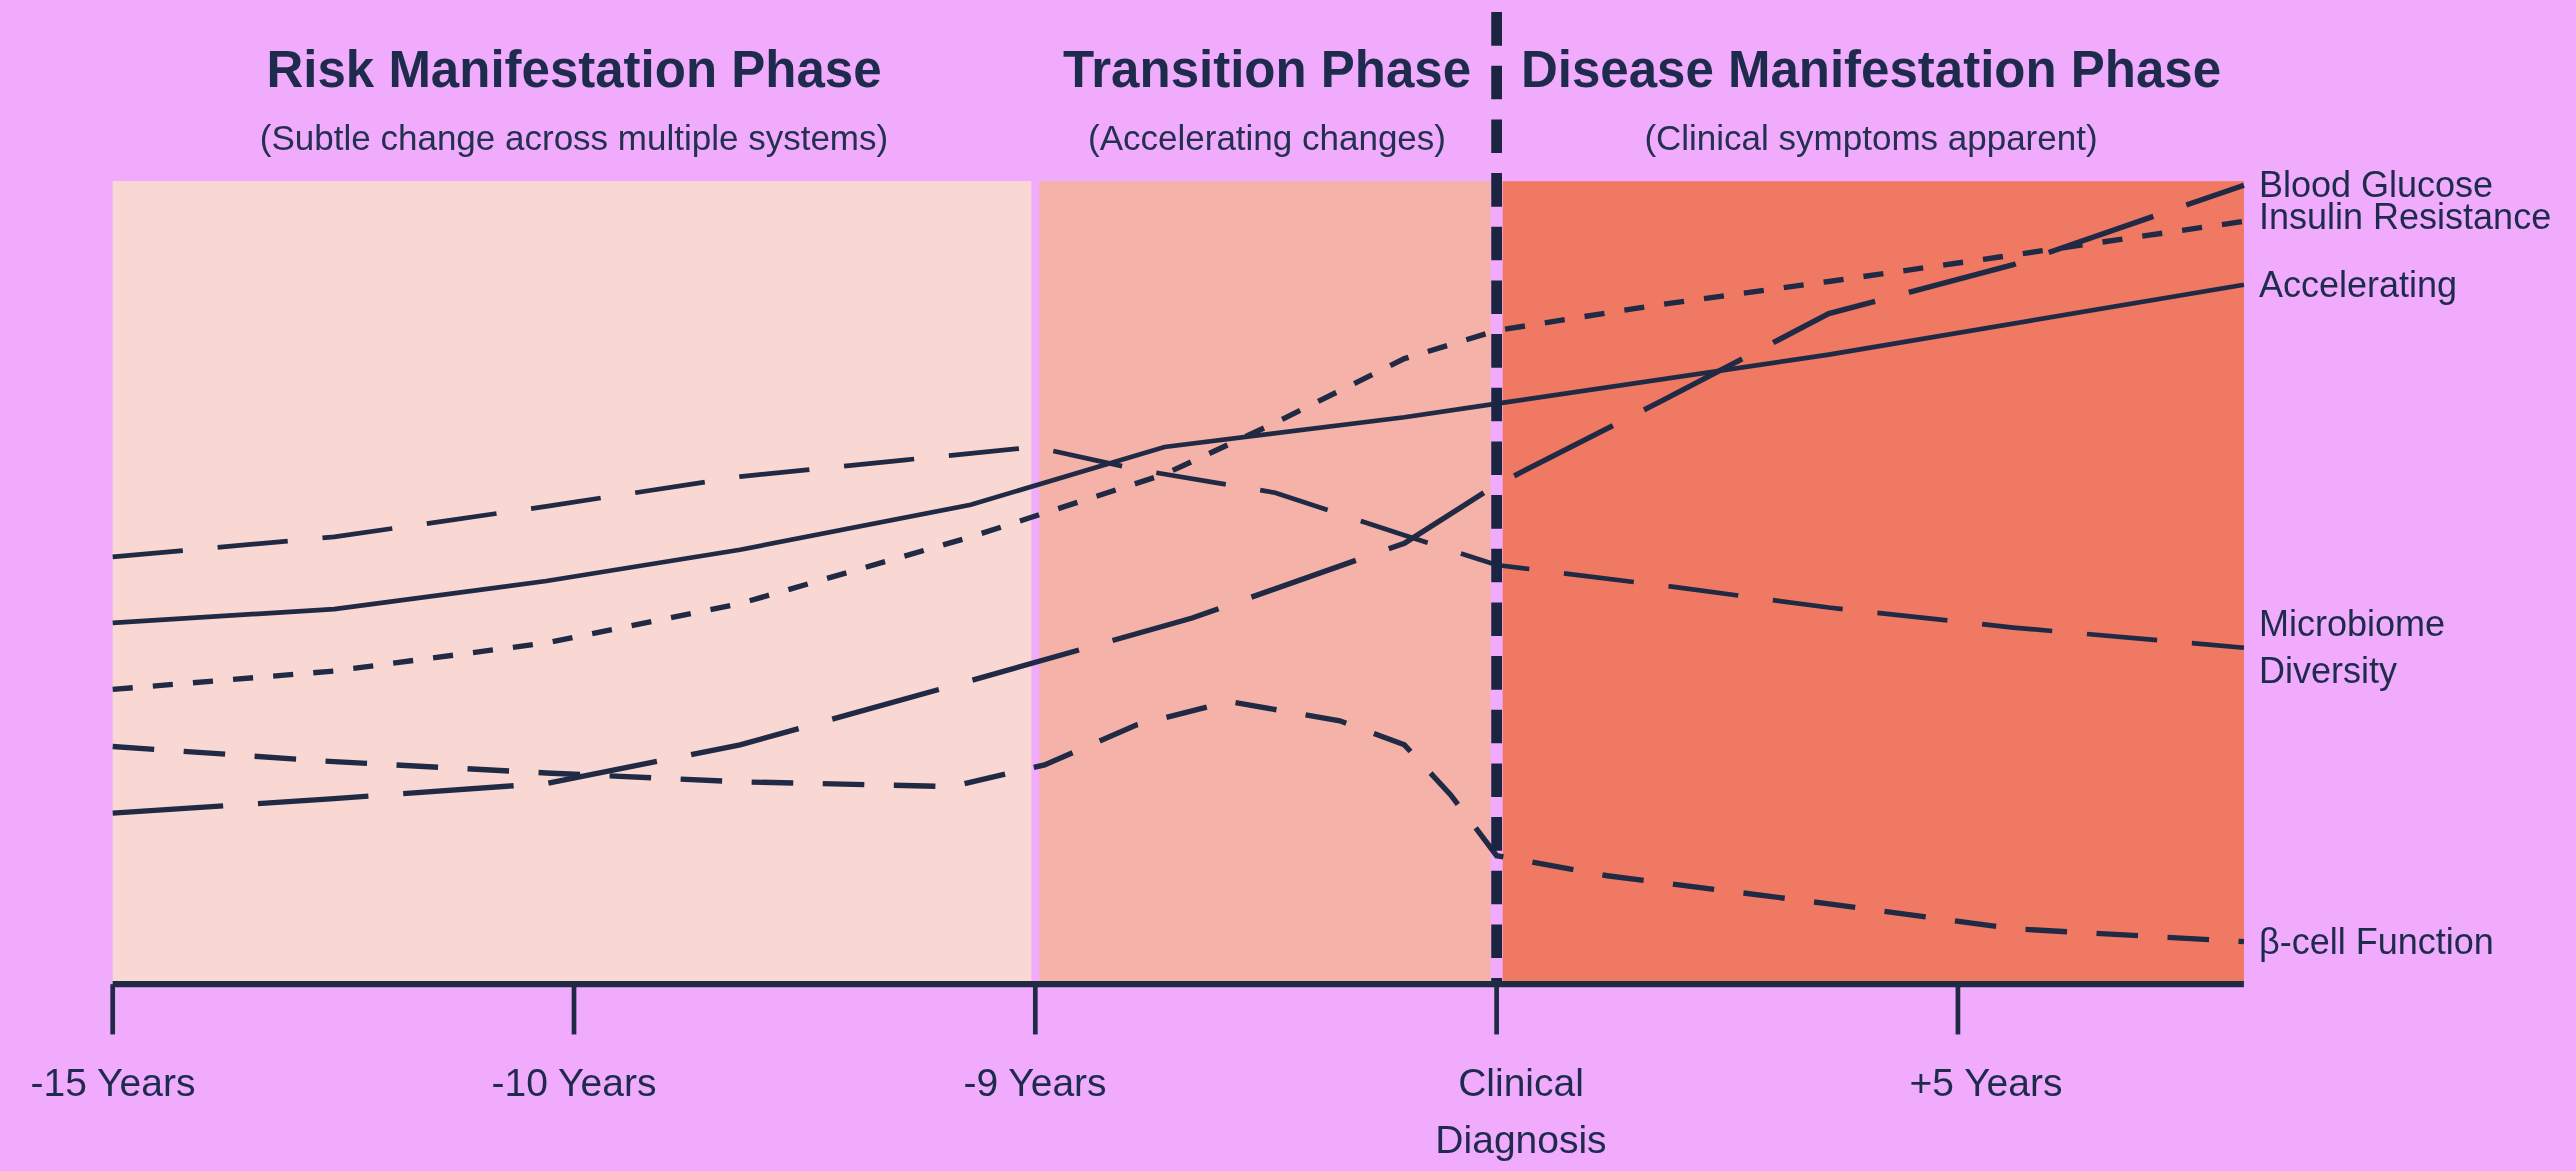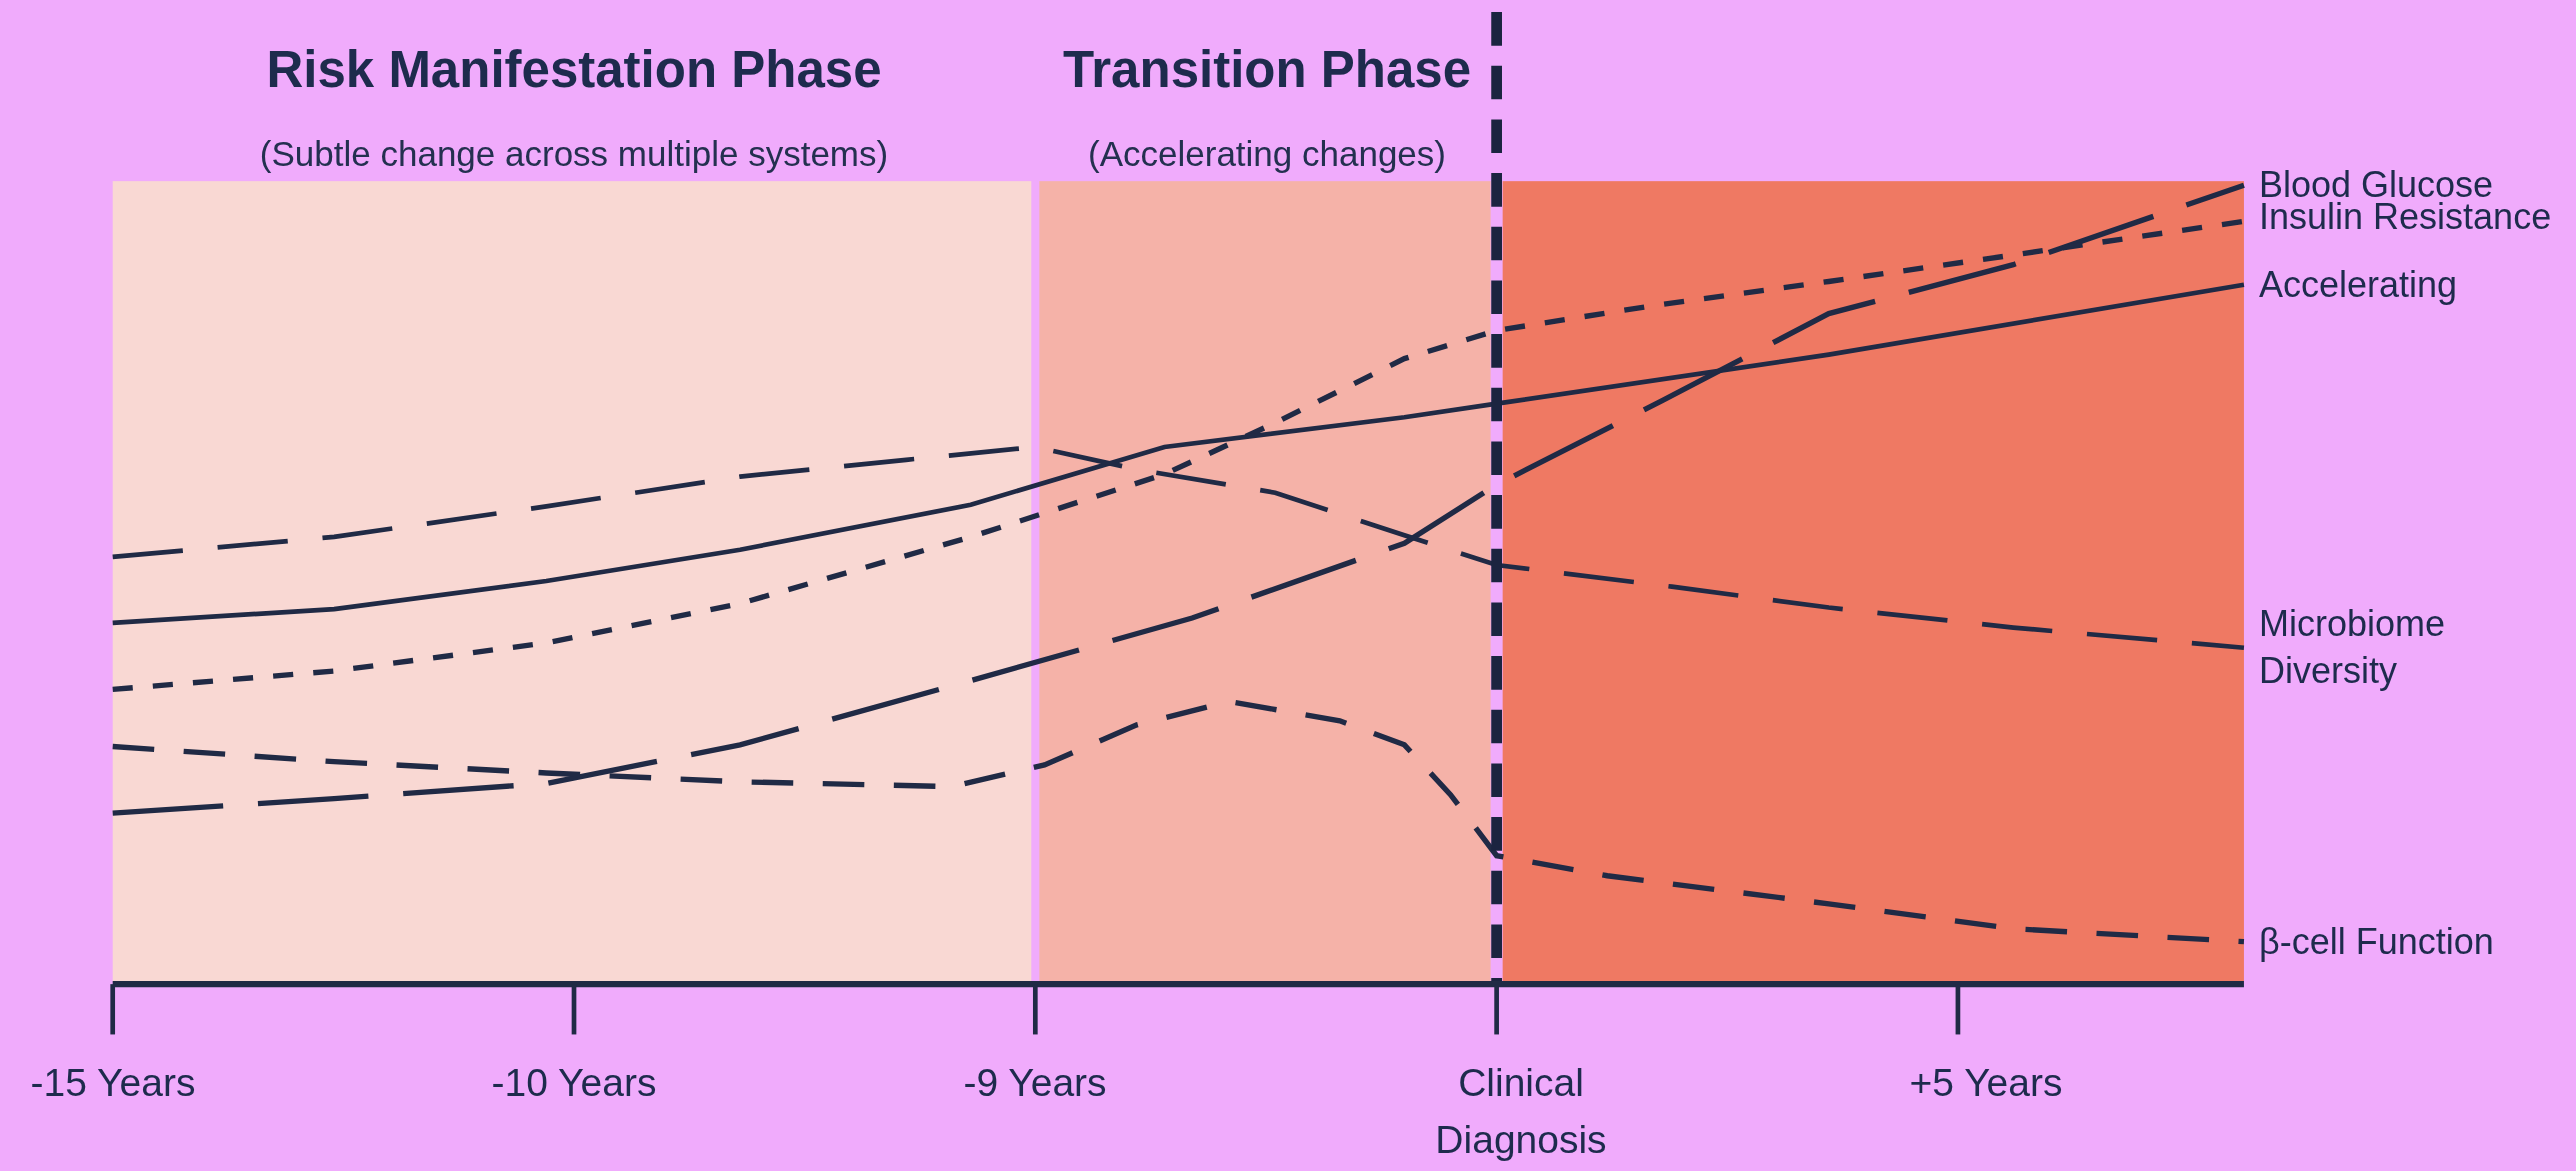--- a/index.html
+++ b/index.html
@@ -23,21 +23,21 @@
   .phase-title{
     font-size:51px;
     font-weight:bold;
     color:#1e2b4d;
     line-height:1.05;
   }
   .phase-subtitle{
     font-size:35px;
     font-weight:normal;
     color:#243050;
-    margin-top:39px;
+    margin-top:23px;
     line-height:1.05;
   }
   .tick-label{
     position:absolute;
     transform:translateX(-50%);
     top:1055px;
     font-size:39px;
     line-height:1.45;
     text-align:center;
     color:#1e2b4d;
@@ -80,20 +80,24 @@
   <div class="phase-head" style="left:574px">
     <div class="phase-title">Risk Manifestation Phase</div>
     <div class="phase-subtitle">(Subtle change across multiple systems)</div>
   </div>
 
   <div class="phase-head" style="left:1267px">
     <div class="phase-title">Transition Phase</div>
     <div class="phase-subtitle">(Accelerating changes)</div>
   </div>
 
+  <div class="phase-head" style="left:1871px">
+    <div class="phase-title">Disease Manifestation Phase</div>
+    <div class="phase-subtitle">(Clinical symptoms apparent)</div>
+  </div>
 
   <div id="tick-labels">
       <div class="tick-label" style="left: 113px;">-15 Years</div>
       <div class="tick-label" style="left: 574px;">-10 Years</div>
       <div class="tick-label" style="left: 1035px;">-9 Years</div>
       <div class="tick-label" style="left: 1497px; margin-left: 24px;">Clinical
 Diagnosis</div>
       <div class="tick-label" style="left: 1958px; margin-left: 28px;">+5 Years</div>
     </div>
   <div id="series-labels">

